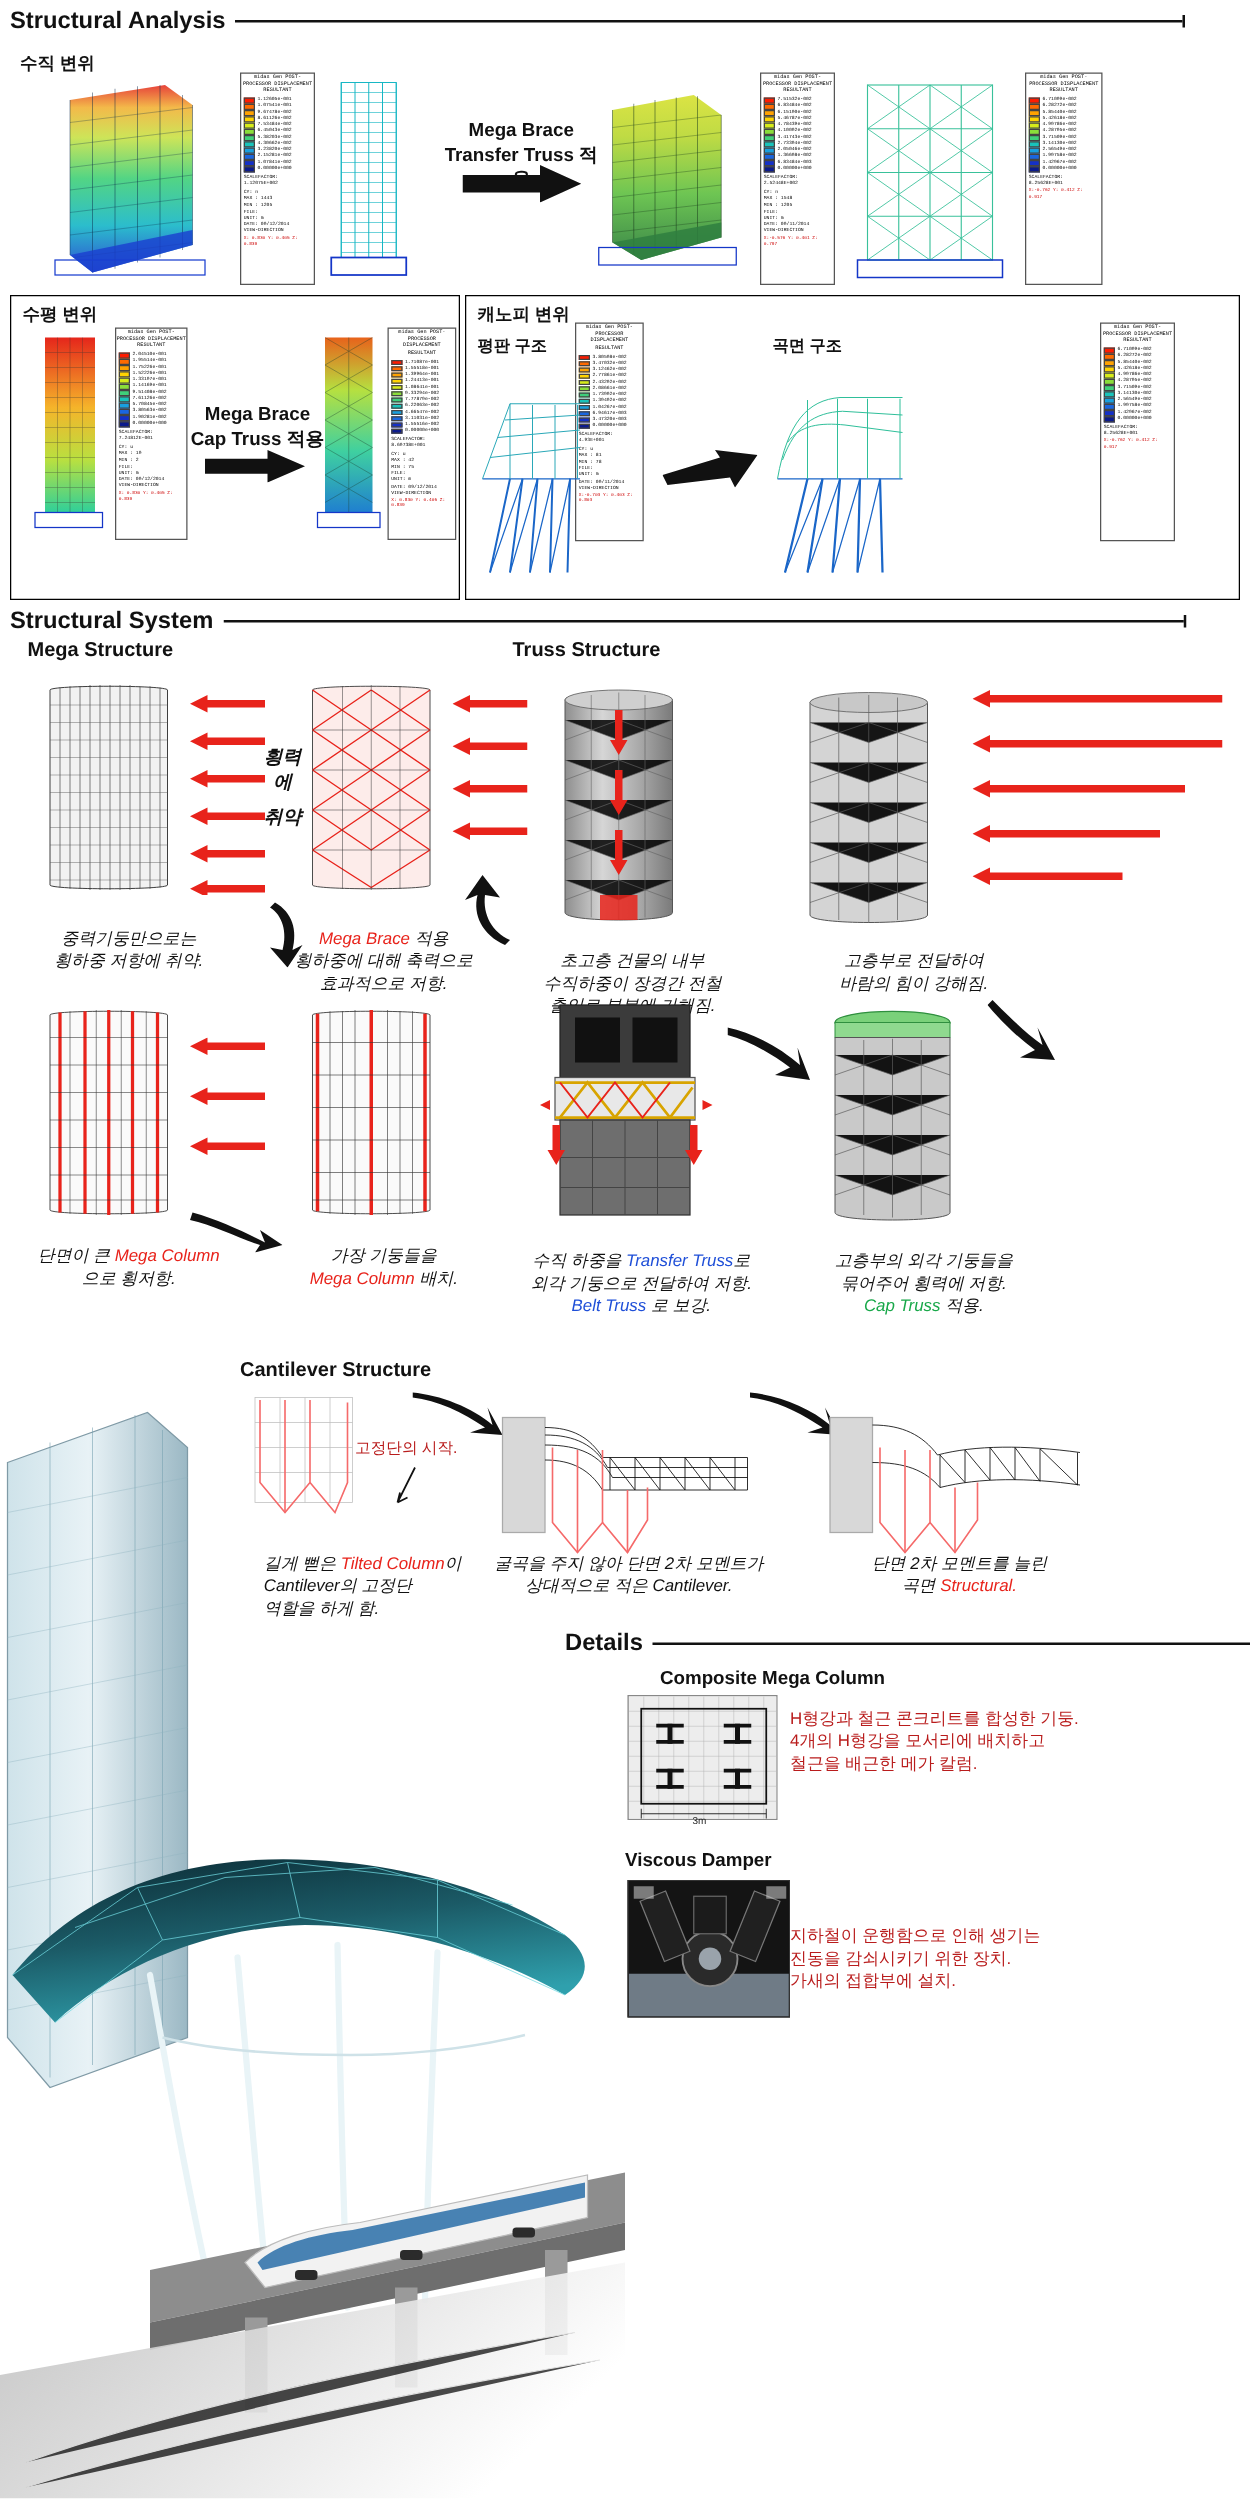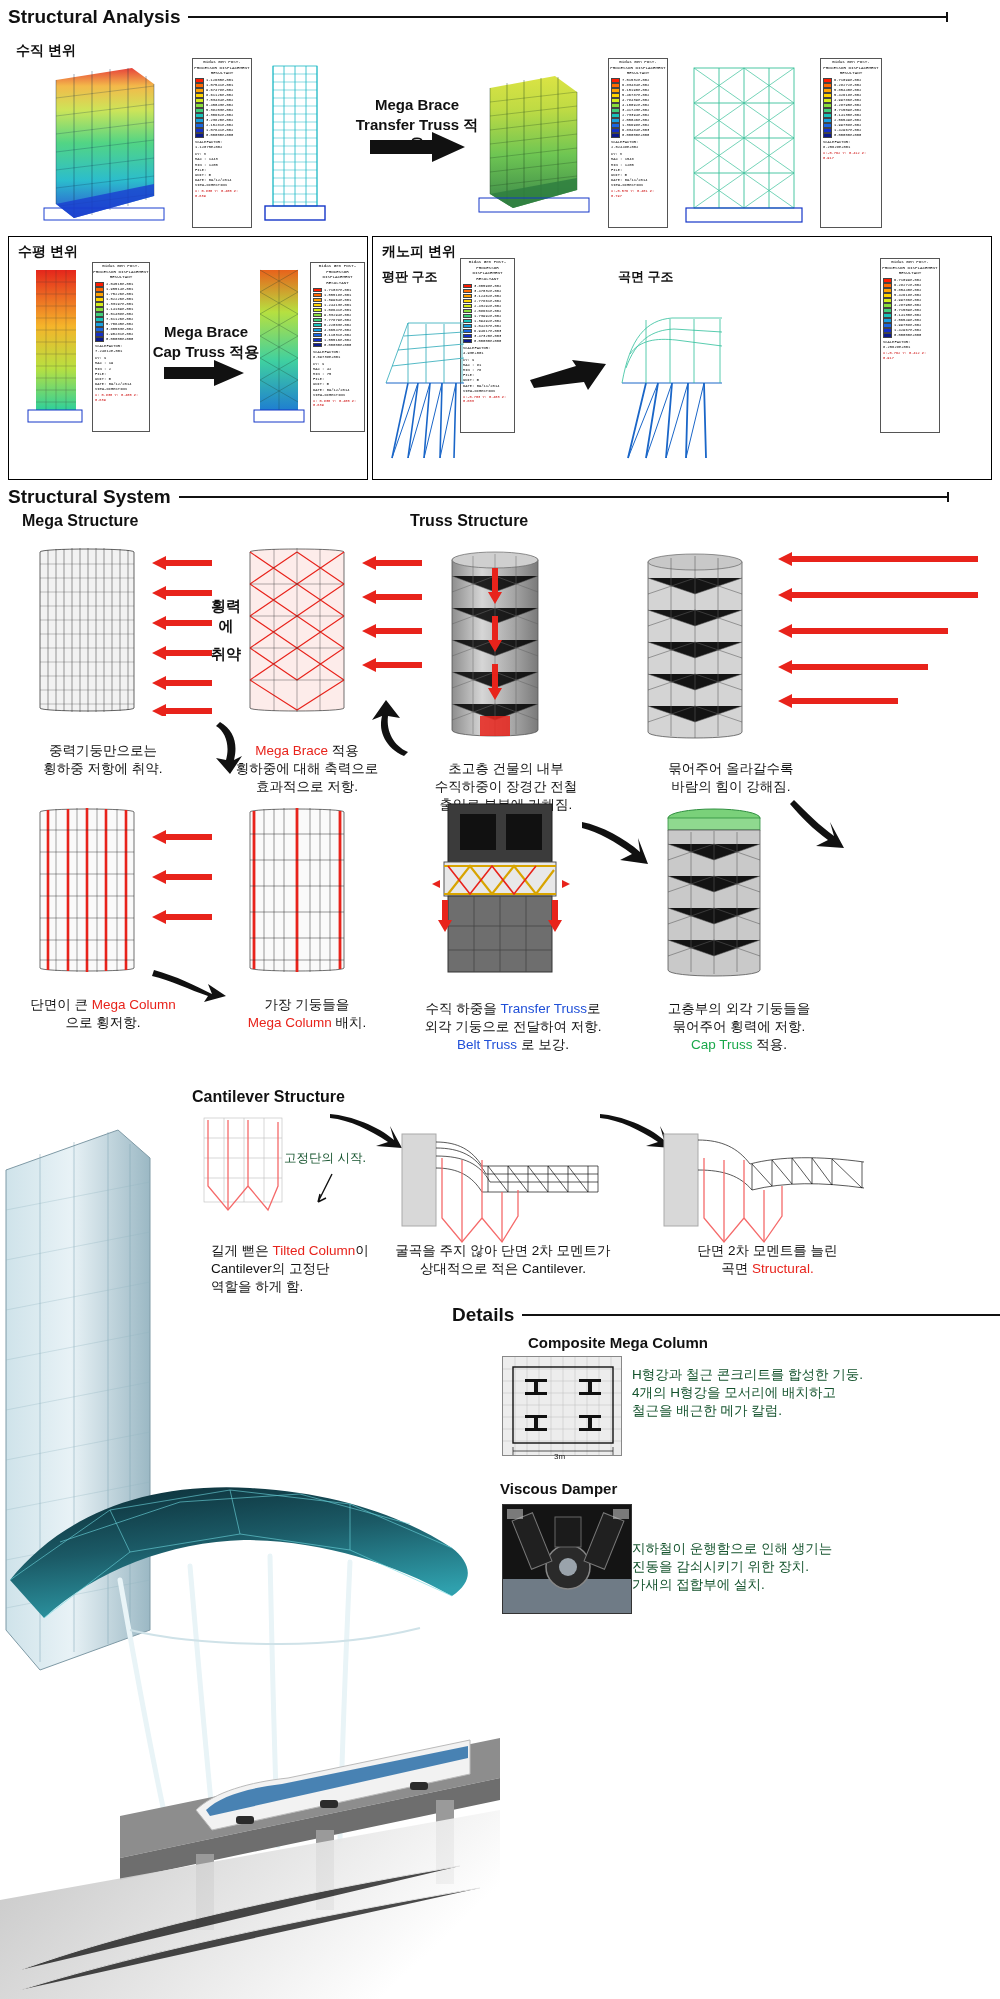--- a/index.html
+++ b/index.html
@@ -42,20 +42,21 @@
     font-size: 16px;
     font-weight: bold;
     color: #111;
   }
   .caption {
     position: absolute;
     font-size: 13.5px;
     line-height: 1.35;
     color: #111;
     text-align: center;
+    font-style: italic;
   }
   .caption.left { text-align: left; }
   .red { color: #e8231b; }
   .blue { color: #1f4fd8; }
   .green { color: #19a84a; }
 
   .box-border { position: absolute; border: 1px solid #000; }
 
   
   .fem {
@@ -106,21 +107,21 @@
     line-height: 1.3;
   }
 
   
   .arrow-blk { position: absolute; }
   .red-arrow { position: absolute; }
   .label-text { position: absolute; font-size: 15px; font-weight: bold; color: #111; text-align:center;}
 
   .img-holder { position: absolute; overflow: hidden; }
 
-  .small-note { position: absolute; font-size: 12.5px; color:#14532d; line-height:1.35; }
+  .small-note { position: absolute; font-size: 12.5px; color:#b91c1c; line-height:1.35; }
 
   .dim-label { position:absolute; font-size:7px; color:#222; font-family:"Liberation Sans", sans-serif;}
 </style>
 </head>
 <body>
 
 <div id="page">
 
   <div class="section-head" style="left:8px; top:6px;">
     <span>Structural Analysis</span>
@@ -1103,21 +1104,21 @@
       <g fill="#e8231b">
         <polygon points="200,4 14,4 14,0 0,7 14,14 14,10 200,10"></polygon>
         <polygon points="200,40 14,40 14,36 0,43 14,50 14,46 200,46"></polygon>
         <polygon points="170,76 14,76 14,72 0,79 14,86 14,82 170,82"></polygon>
         <polygon points="150,112 14,112 14,108 0,115 14,122 14,118 150,118"></polygon>
         <polygon points="120,146 14,146 14,142 0,149 14,156 14,152 120,152"></polygon>
       </g>
     </svg>
   </div>
   <div class="caption" style="left:636px; top:760px; width:190px;">
-    <span style="white-space:pre-line;">묶어주어 올라갈수록
+    <span style="white-space:pre-line;">고층부로 전달하여
 바람의 힘이 강해짐.</span>
   </div>
 
   <div class="arrow-blk" style="left:582px; top:820px;">
     <svg width="66" height="44" viewBox="0 0 66 44">
         <path d="M0,2 C20,6 42,18 58,32 L56,18 L66,44 L38,40 L50,34 C34,22 16,12 0,8 Z" fill="#111"></path>
       </svg>
   </div>
   <div class="arrow-blk" style="left:790px; top:800px;">
     <svg width="58" height="52" viewBox="0 0 58 52">

